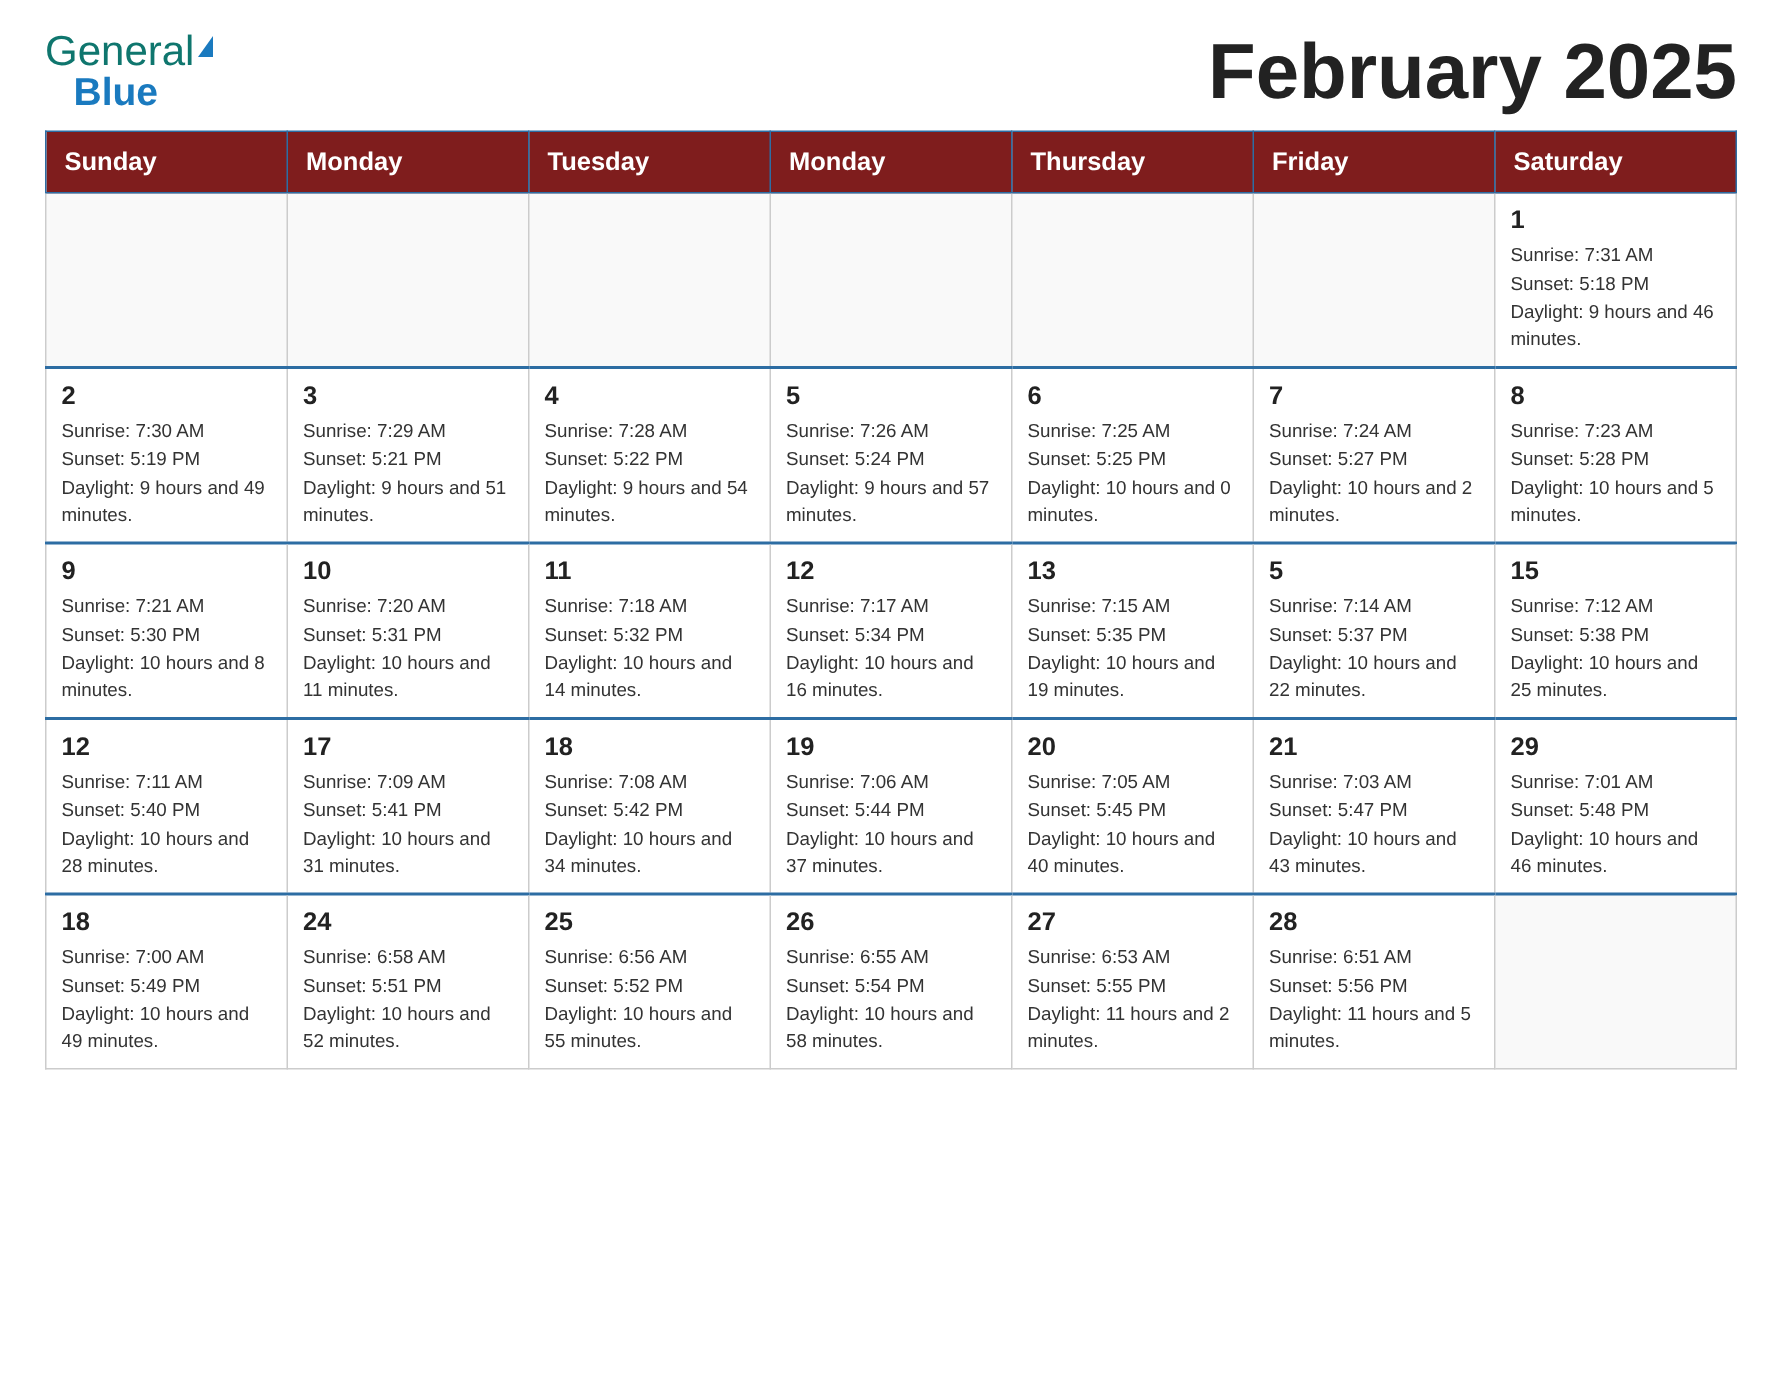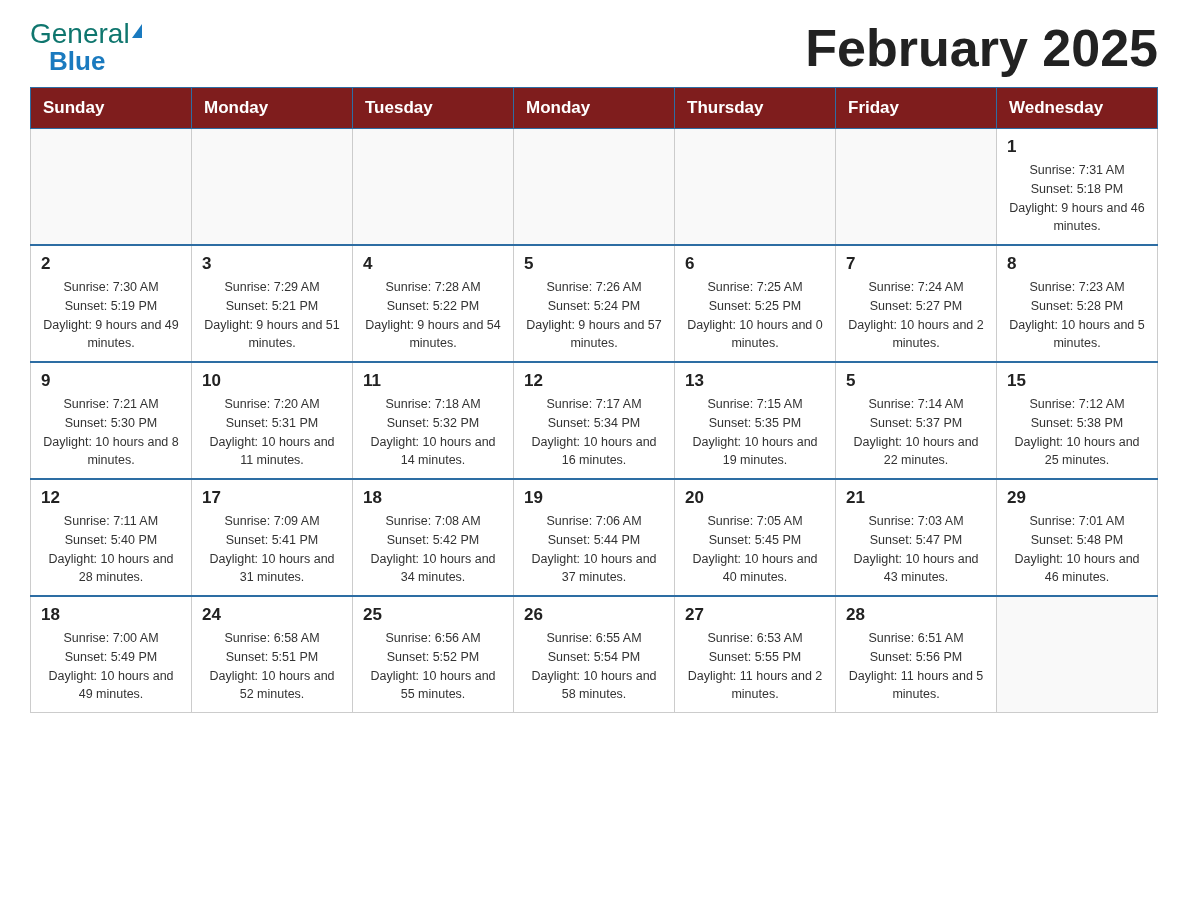--- a/index.html
+++ b/index.html
@@ -90,21 +90,20 @@
       font-size: 17px;
       font-weight: bold;
       color: #222;
       display: block;
       margin-bottom: 4px;
     }
     .day-info {
       font-size: 12.5px;
       color: #333;
       line-height: 1.5;
-      text-align: center;
     }
     .row-separator td {
       border-top: 2px solid #2d6da3;
     }
   </style>
 </head>
 <body>
 
 <div class="header">
   <div class="logo">
@@ -121,21 +120,21 @@
 
 <table class="calendar">
   <thead>
     <tr>
     <th>Sunday</th>
         <th>Monday</th>
         <th>Tuesday</th>
         <th>Monday</th>
         <th>Thursday</th>
         <th>Friday</th>
-        <th>Wednesday</th>
+        <th>Saturday</th>
       </tr>
   </thead>
   <tbody id="calendar-body">
   <tr>
         <td class="empty"></td>
         <td class="empty"></td>
         <td class="empty"></td>
         <td class="empty"></td>
         <td class="empty"></td>
         <td class="empty"></td>

